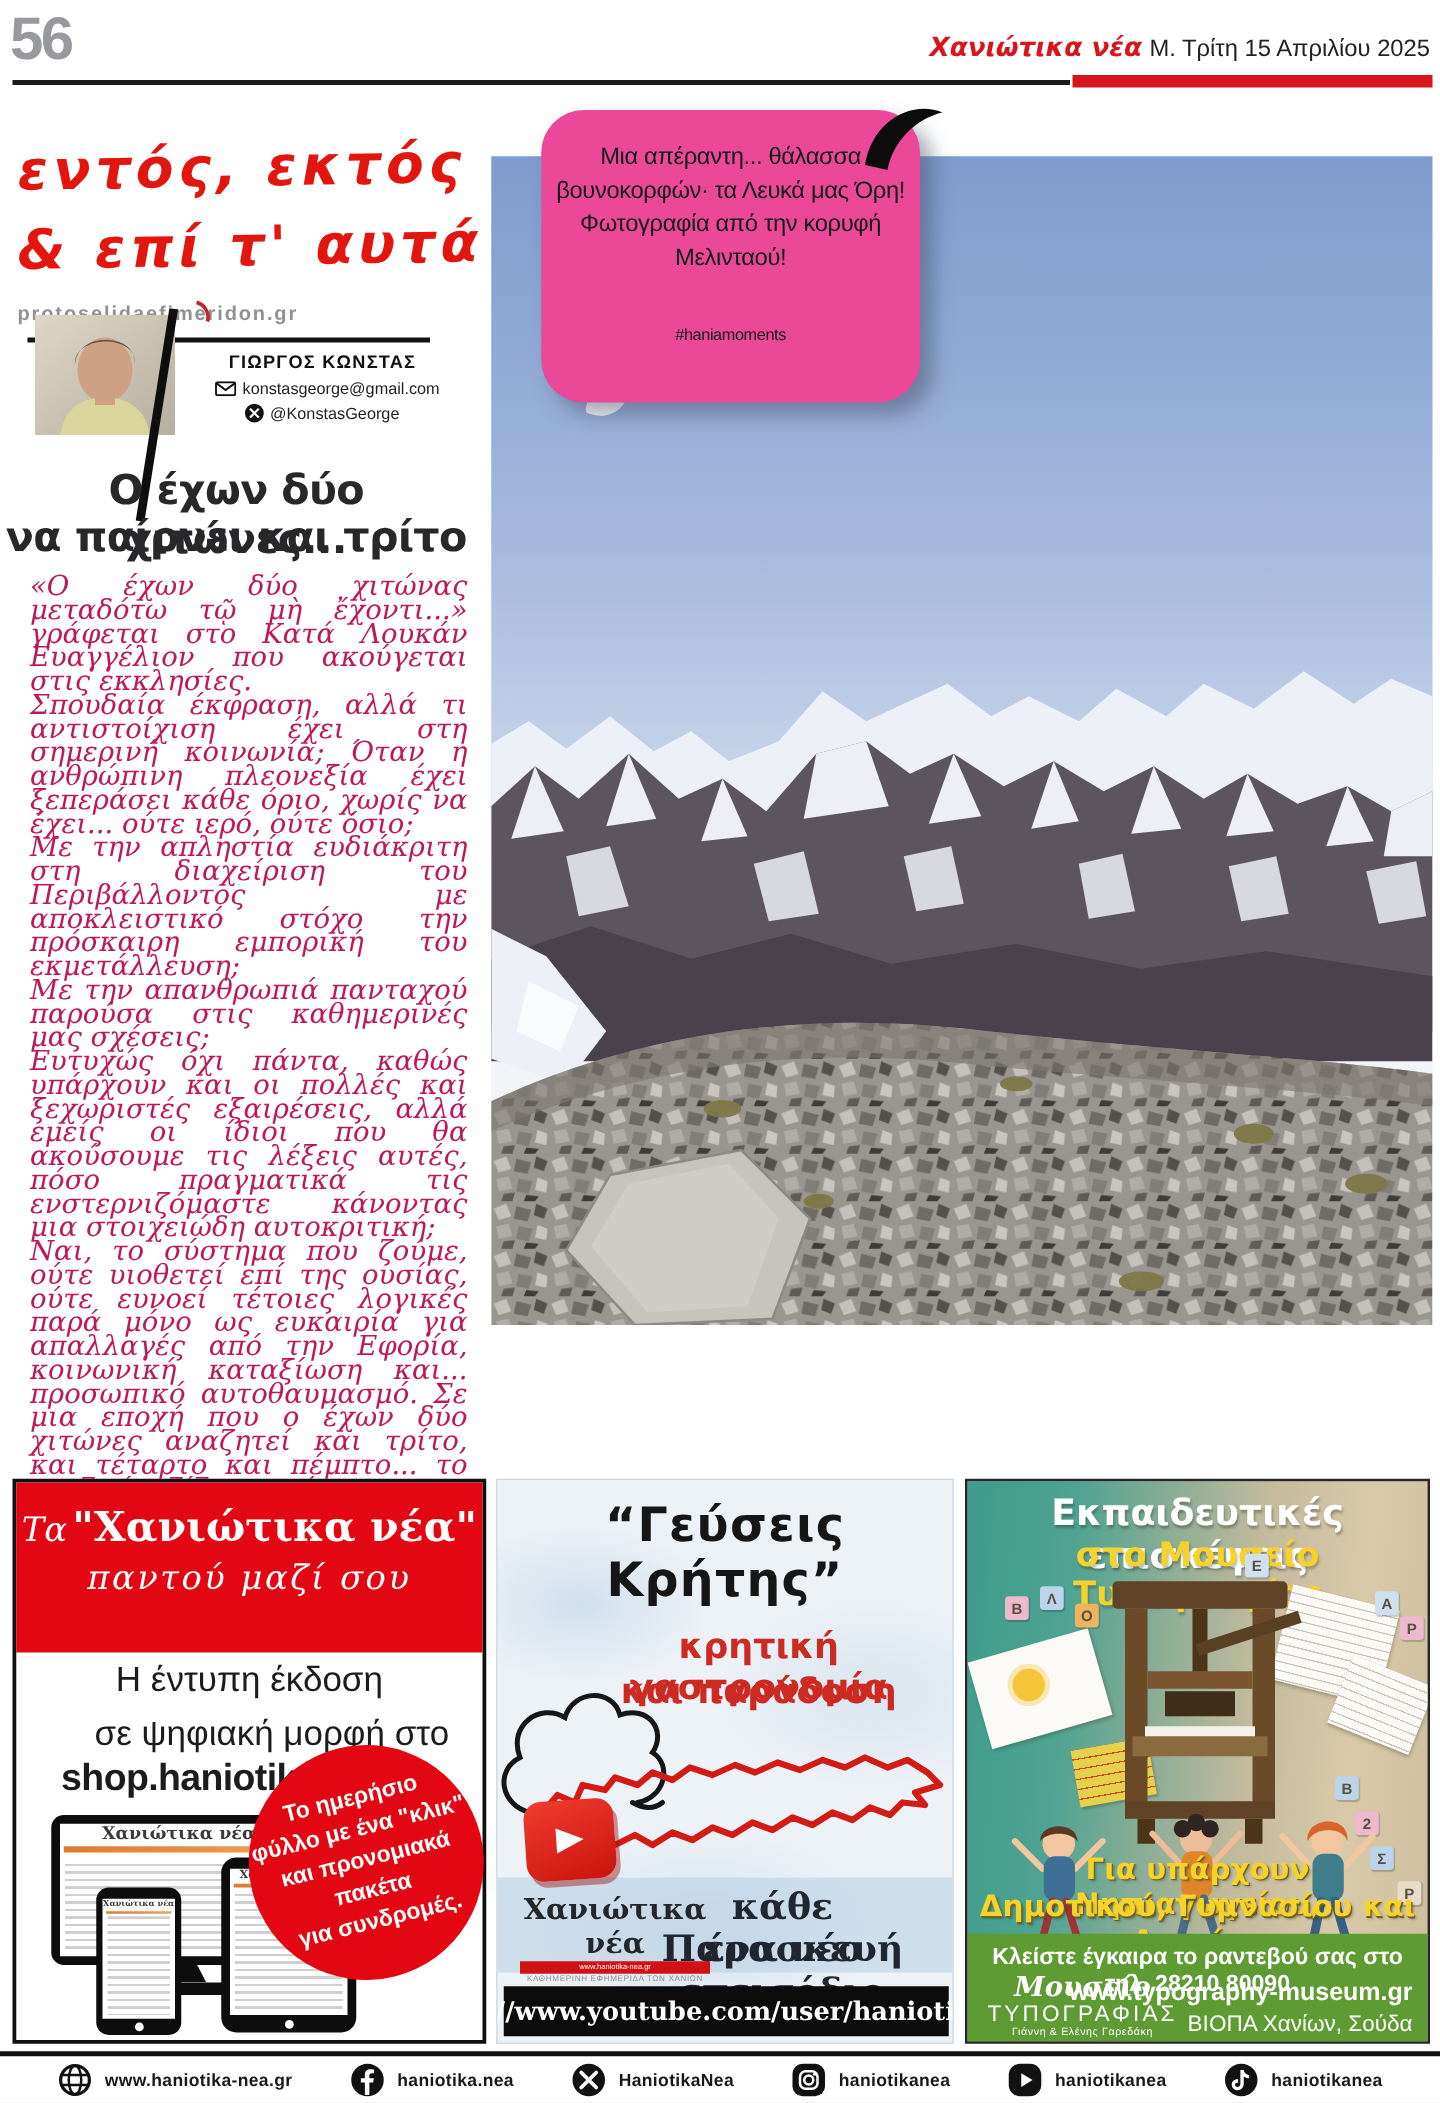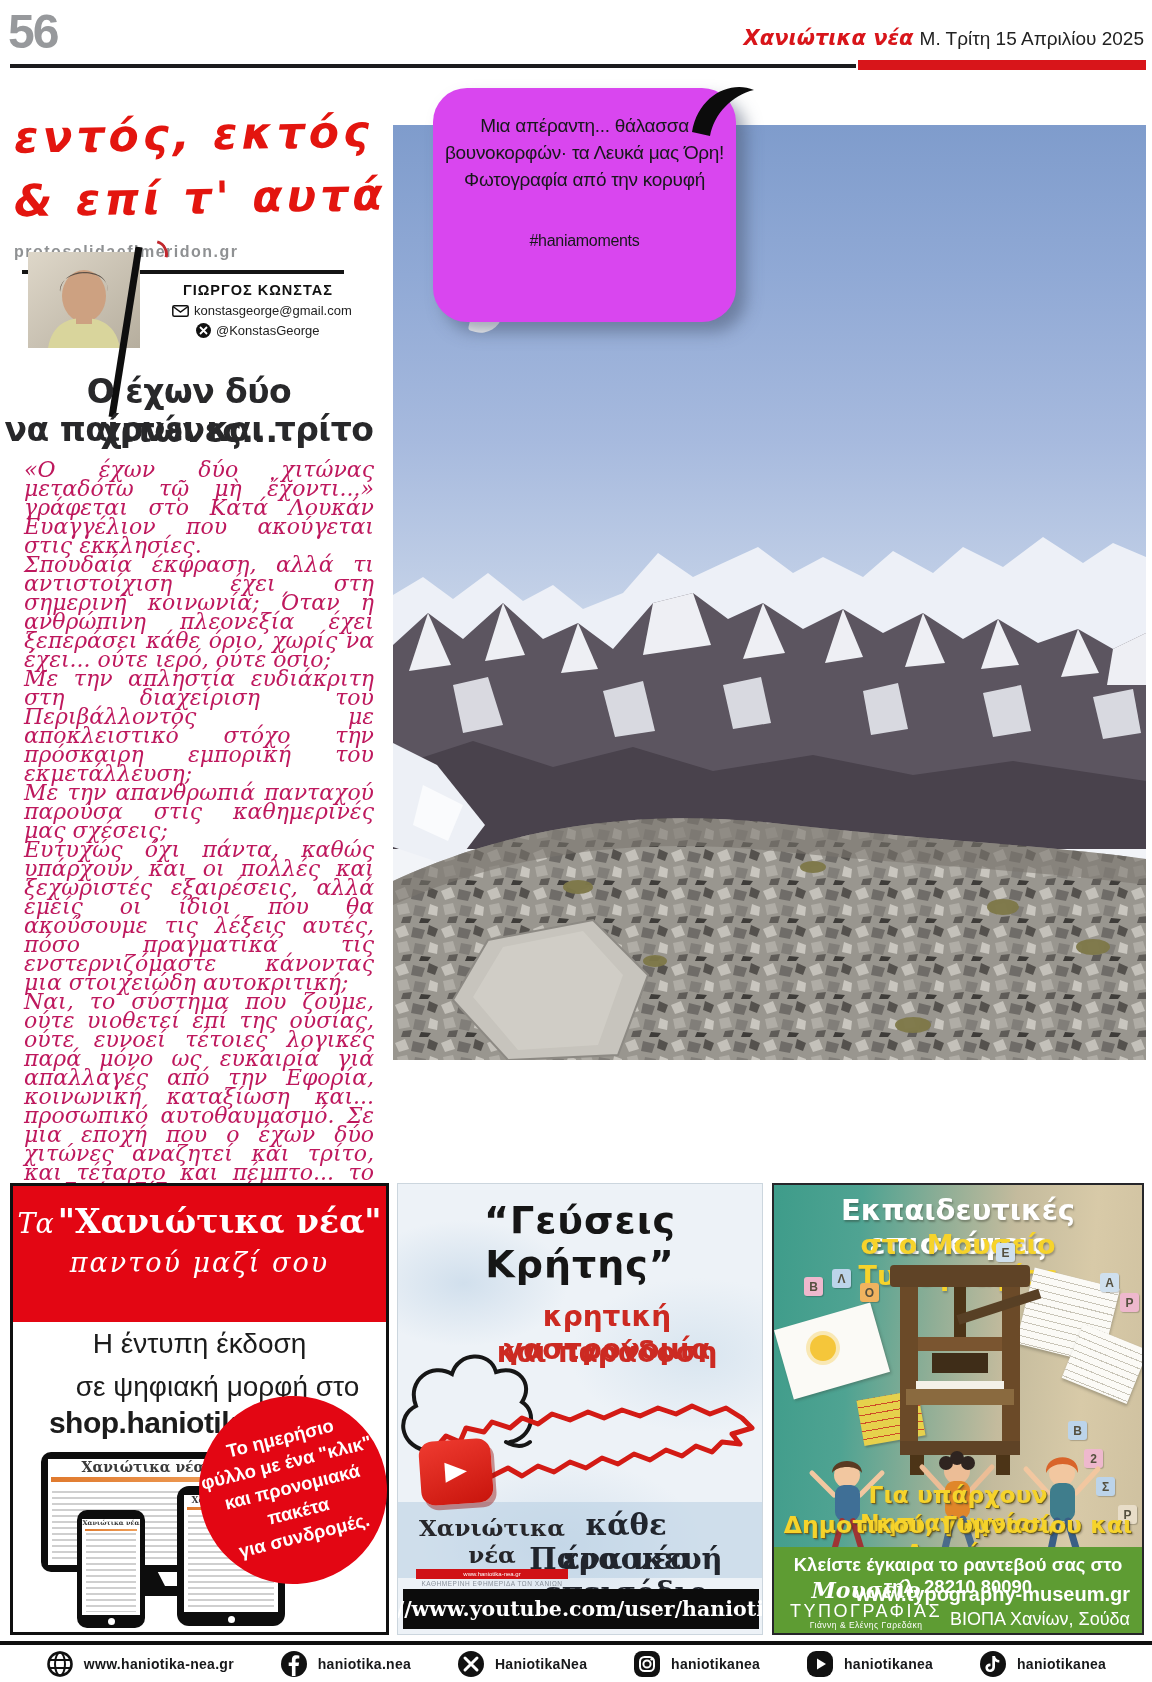--- a/index.html
+++ b/index.html
@@ -36,24 +36,24 @@
   .art-body{left:24px;top:460px;width:350px;font-family:"DejaVu Serif",serif;font-style:italic;
             font-size:22px;line-height:19px;text-align:justify;color:#be185d;}
   .art-body p{margin:0;}
 
   
   .photo{left:393px;top:125px;width:753px;height:935px;
      background:linear-gradient(180deg,#7f9ccc 0%,#90a9d5 16%,#a7bade 34%,#c2d0e7 50%,#dde5f1 60%,#edf1f7 64%,#f2f4f8 68%);}
   .photo svg{position:absolute;left:0;top:0;}
 
   
-  .bubble{left:433px;top:88px;width:303px;height:234px;background:#d946ef;border-radius:34px;
+  .bubble{left:433px;top:88px;width:303px;height:234px;background:#ec4899;border-radius:34px;
           box-shadow:10px 10px 16px rgba(70,82,108,.5);text-align:center;padding-top:24px;box-sizing:border-box;}
   .bubble div{font-size:19px;line-height:27px;letter-spacing:-0.3px;color:#17181a;}
-  .bubble .tag{margin-top:34px;font-size:16px;}
+  .bubble .tag{margin-top:34px;font-size:13px;}
   .bubble-tail{left:470px;top:312px;width:30px;height:22px;background:#fff;border-radius:0 0 40px 6px;transform:rotate(14deg);}
   .wing{left:688px;top:80px;}
 
   
   .ad{box-sizing:border-box;}
   .ad1{left:10px;top:1183px;width:379px;height:452px;border:3px solid #101010;background:#fff;}
   .ad1-red{position:absolute;left:0;top:0;width:100%;height:136px;background:#e30613;color:#fff;text-align:center;}
   .ad1-red .l1{margin-top:16px;font-family:"DejaVu Serif",serif;font-size:33px;font-weight:700;}
   .ad1-red .l1 .pre{font-style:italic;font-weight:400;font-size:27px;margin-right:4px;}
   .ad1-red .l2{font-family:"DejaVu Serif",serif;font-style:italic;font-size:27px;letter-spacing:2px;margin-top:6px;}
@@ -256,20 +256,21 @@
       <polygon points="95,815 200,795 255,850 225,930 115,935 60,875" fill="#c7c4bd" stroke="#8d8a84" stroke-width="2"></polygon>
       <polygon points="110,822 190,806 230,850 205,920 125,925 80,872" fill="#d6d3cc" opacity="0.6"></polygon>
     </svg>
   </div>
 
   <div class="abs bubble-tail"></div>
   <div class="abs bubble">
     <div>Μια απέραντη... θάλασσα</div>
     <div>βουνοκορφών· τα Λευκά μας Όρη!</div>
     <div>Φωτογραφία από την κορυφή</div>
+    <div>Μελινταού!</div>
     <div class="tag">#haniamoments</div>
   </div>
   <div class="abs wing">
     <svg width="70" height="58" viewBox="0 0 70 58">
         <path d="M4,52 C10,16 42,0 66,10 C44,15 26,34 22,56 Z" fill="#0c0c0c"></path>
       </svg>
   </div>
 
   <div class="abs ad ad1">
     <div class="ad1-red">

